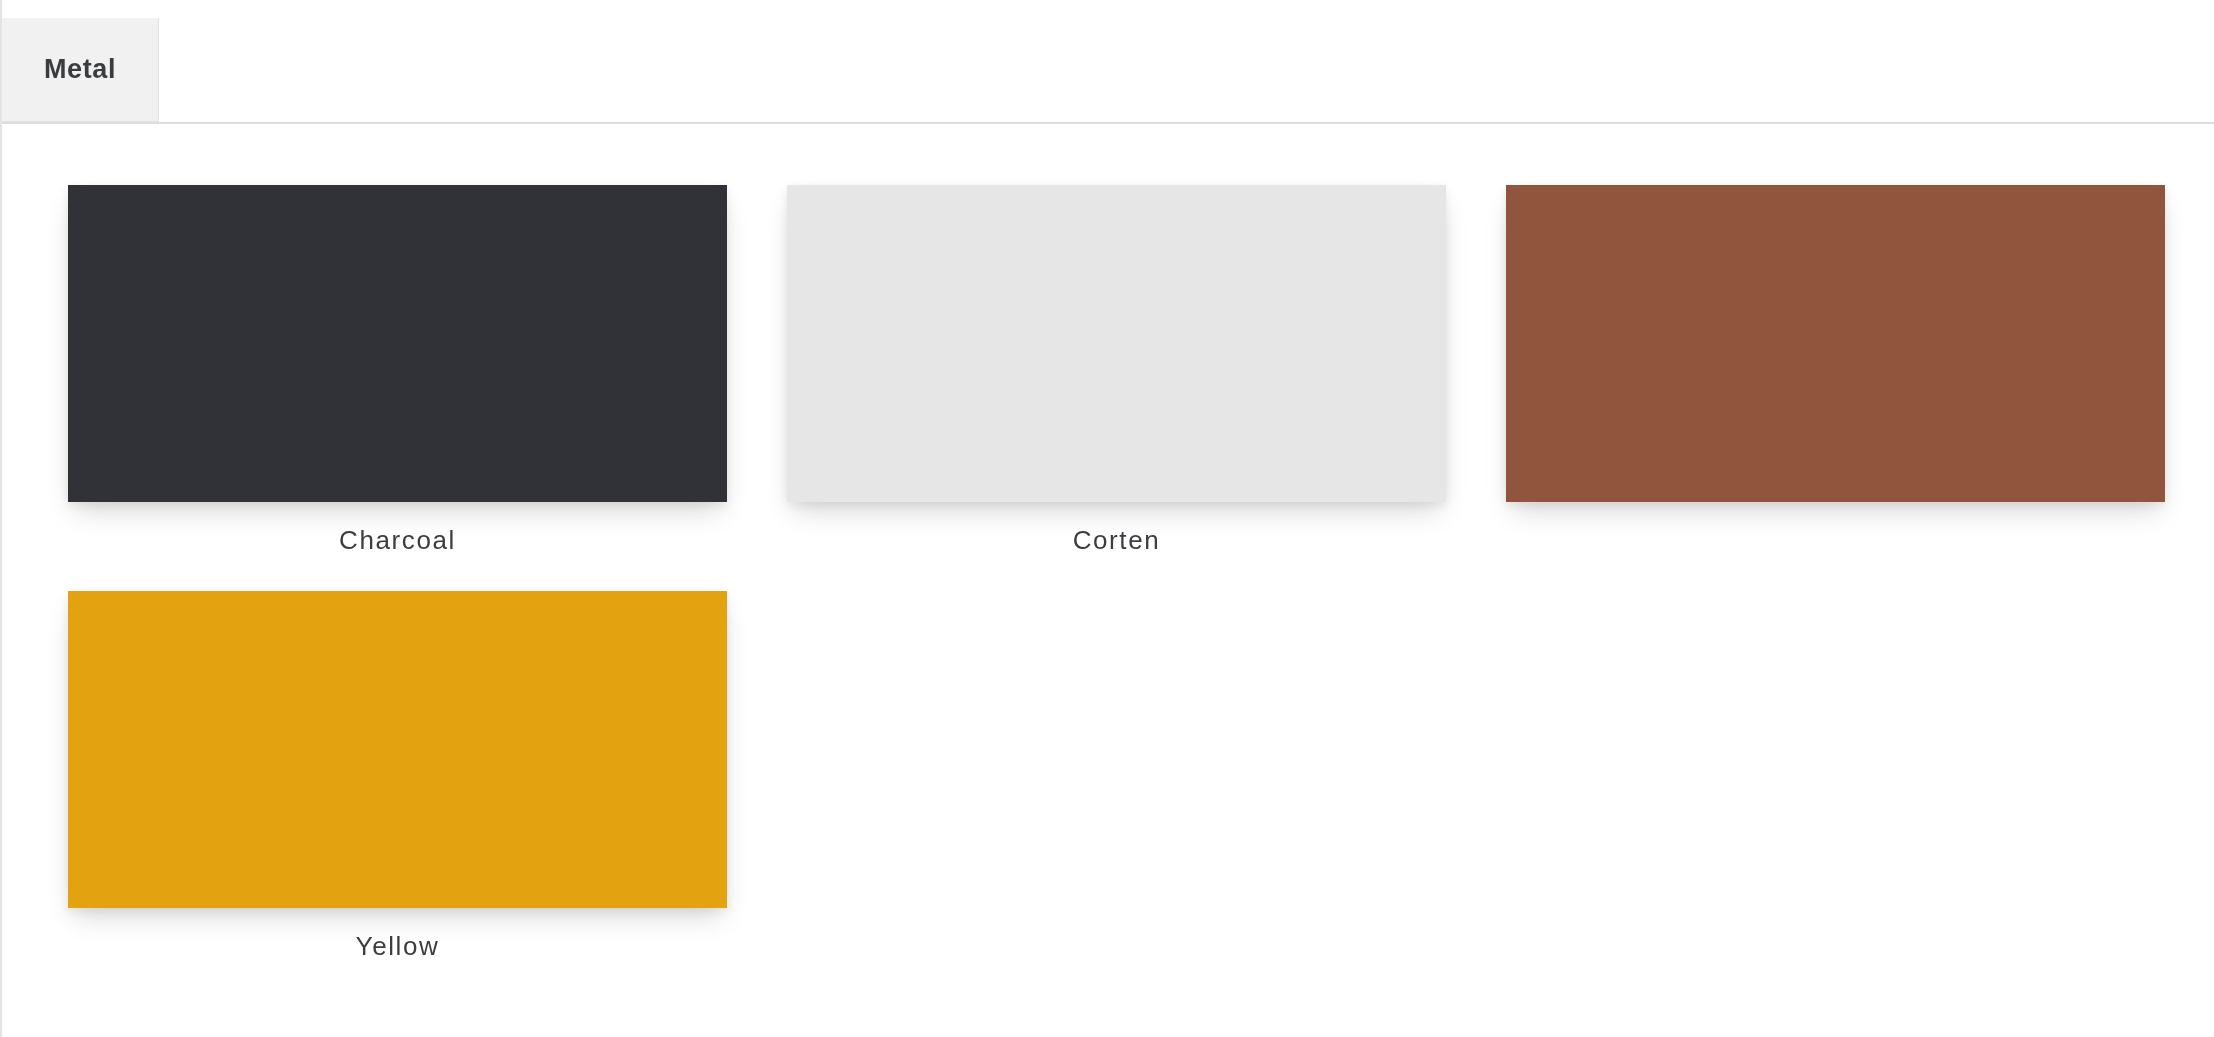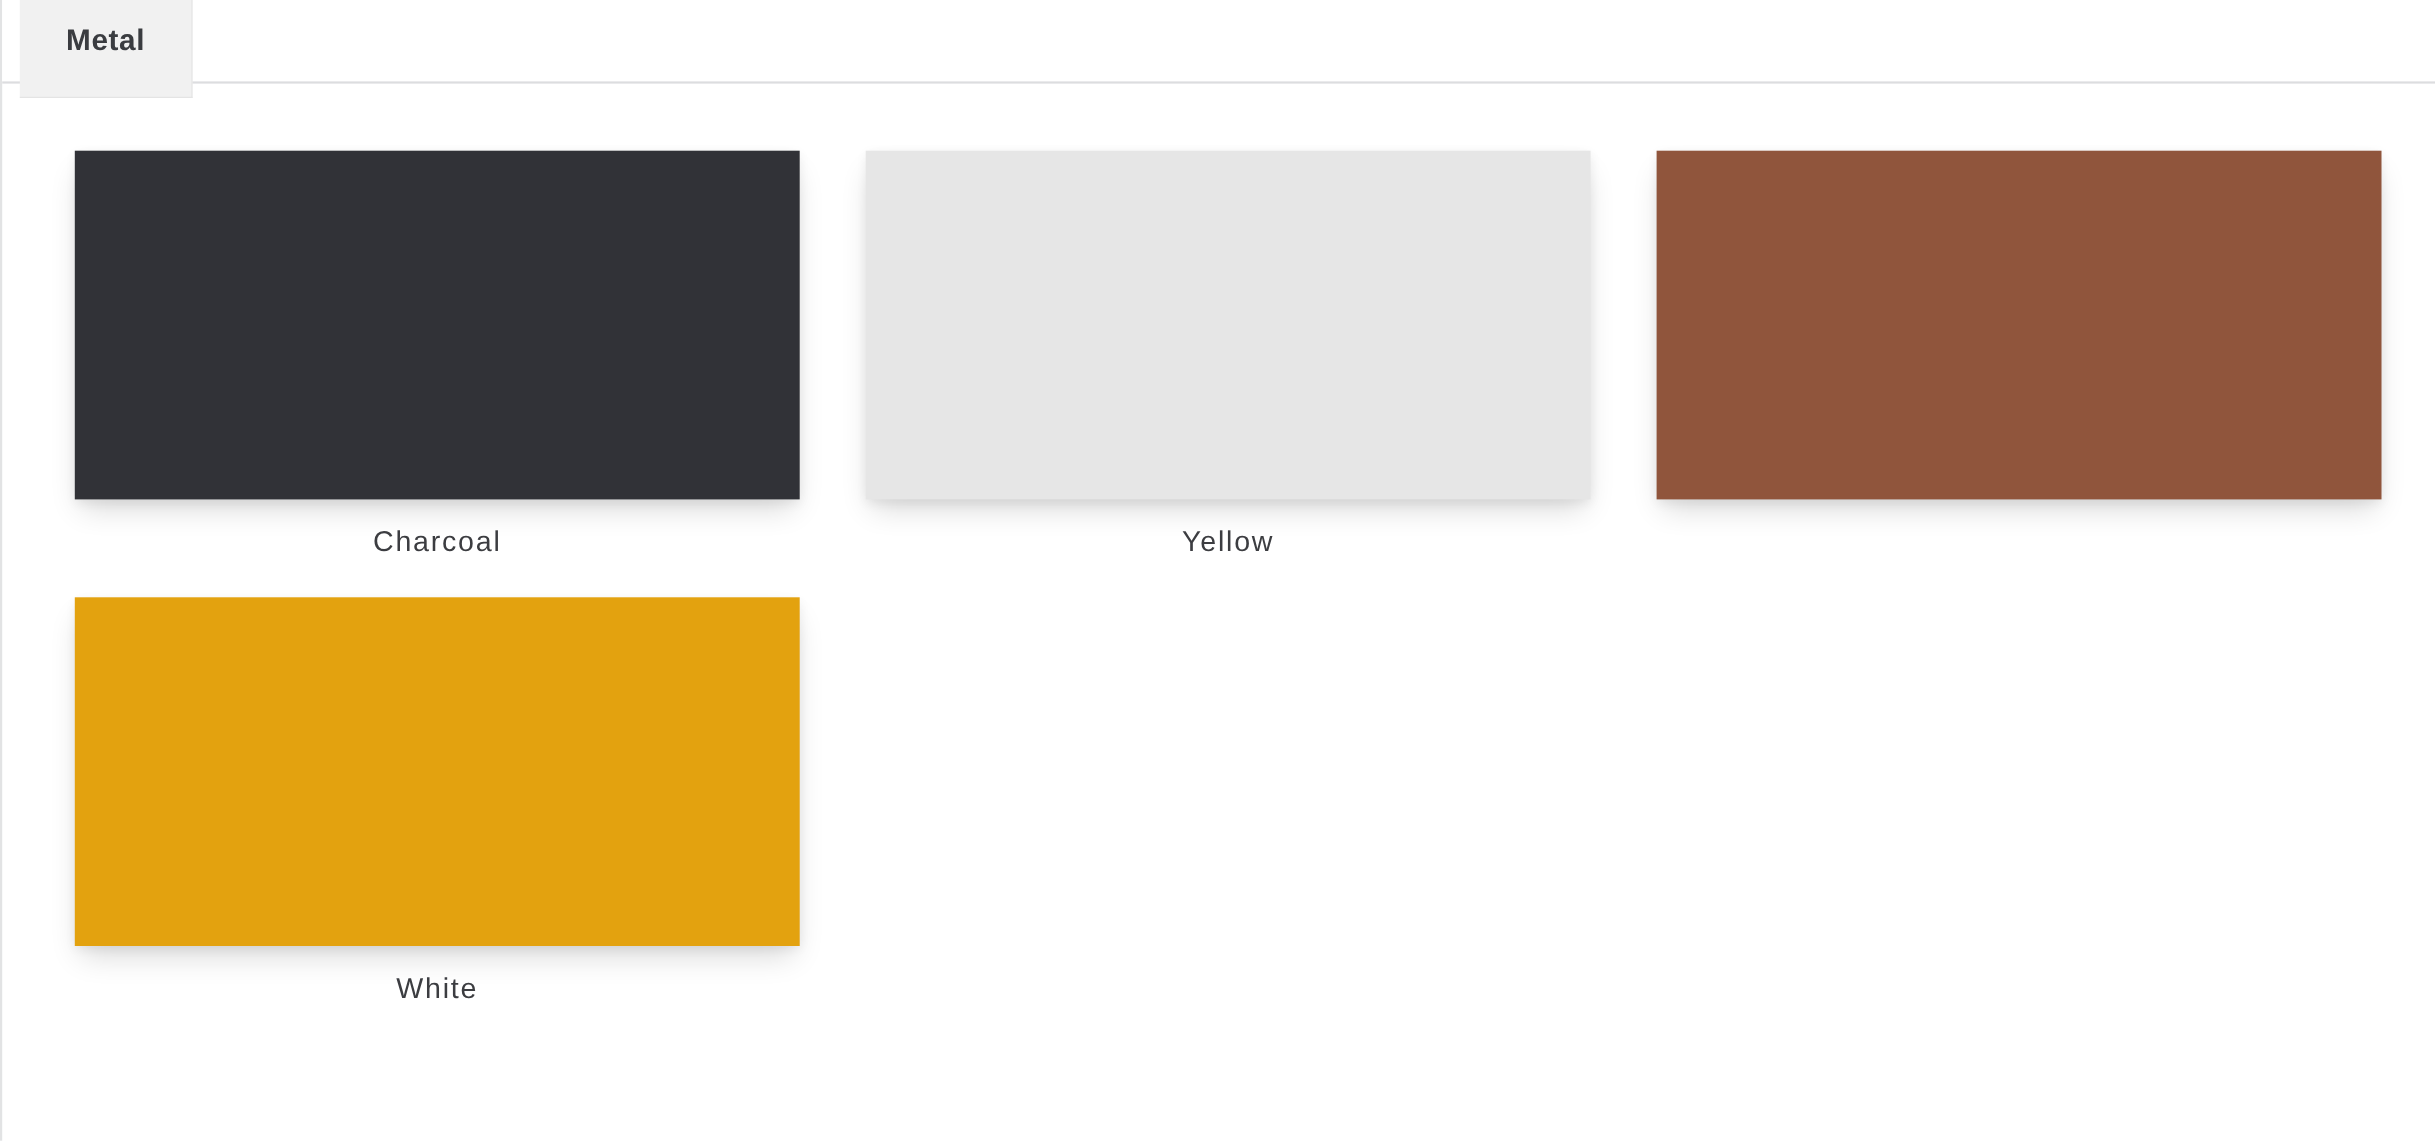--- a/index.html
+++ b/index.html
@@ -21,26 +21,26 @@
     position: relative;
     width: 2214px;
     height: 1037px;
     background: #ffffff;
     border-left: 2px solid #e2e3e4;
   }
 
   
   .tab-strip {
     position: relative;
-    height: 76px;
+    height: 124px;
     background: #ffffff;
     border-bottom: 2px solid #dcdddf;
     display: flex;
-    align-items: center;
-    padding-left: 16px;
+    align-items: flex-end;
+    padding-left: 0px;
   }
   .tab {
     position: relative;
     width: 157px;
     height: 104px;
     background: #f1f1f1;
     border-right: 1px solid #e3e3e3;
     border-bottom: 1px solid #e3e3e3;
     display: flex;
     align-items: center;
@@ -105,28 +105,28 @@
   <div class="swatch-area">
     <div class="swatch-grid">
 
       <div class="swatch-cell">
         <div class="swatch-chip" style="background-color: rgb(49, 50, 55);"></div>
         <div class="swatch-name">Charcoal</div>
       </div>
 
       <div class="swatch-cell">
         <div class="swatch-chip" style="background-color: rgb(230, 230, 230);"></div>
-        <div class="swatch-name">Yellow</div>
+        <div class="swatch-name">Corten</div>
       </div>
 
       <div class="swatch-cell">
         <div class="swatch-chip" style="background-color: rgb(144, 85, 60);"></div>
       </div>
 
       <div class="swatch-cell">
         <div class="swatch-chip" style="background-color: rgb(227, 162, 15);"></div>
-        <div class="swatch-name">White</div>
+        <div class="swatch-name">Yellow</div>
       </div>
 
     </div>
   </div>
 
 </div>
 
 </body></html>

